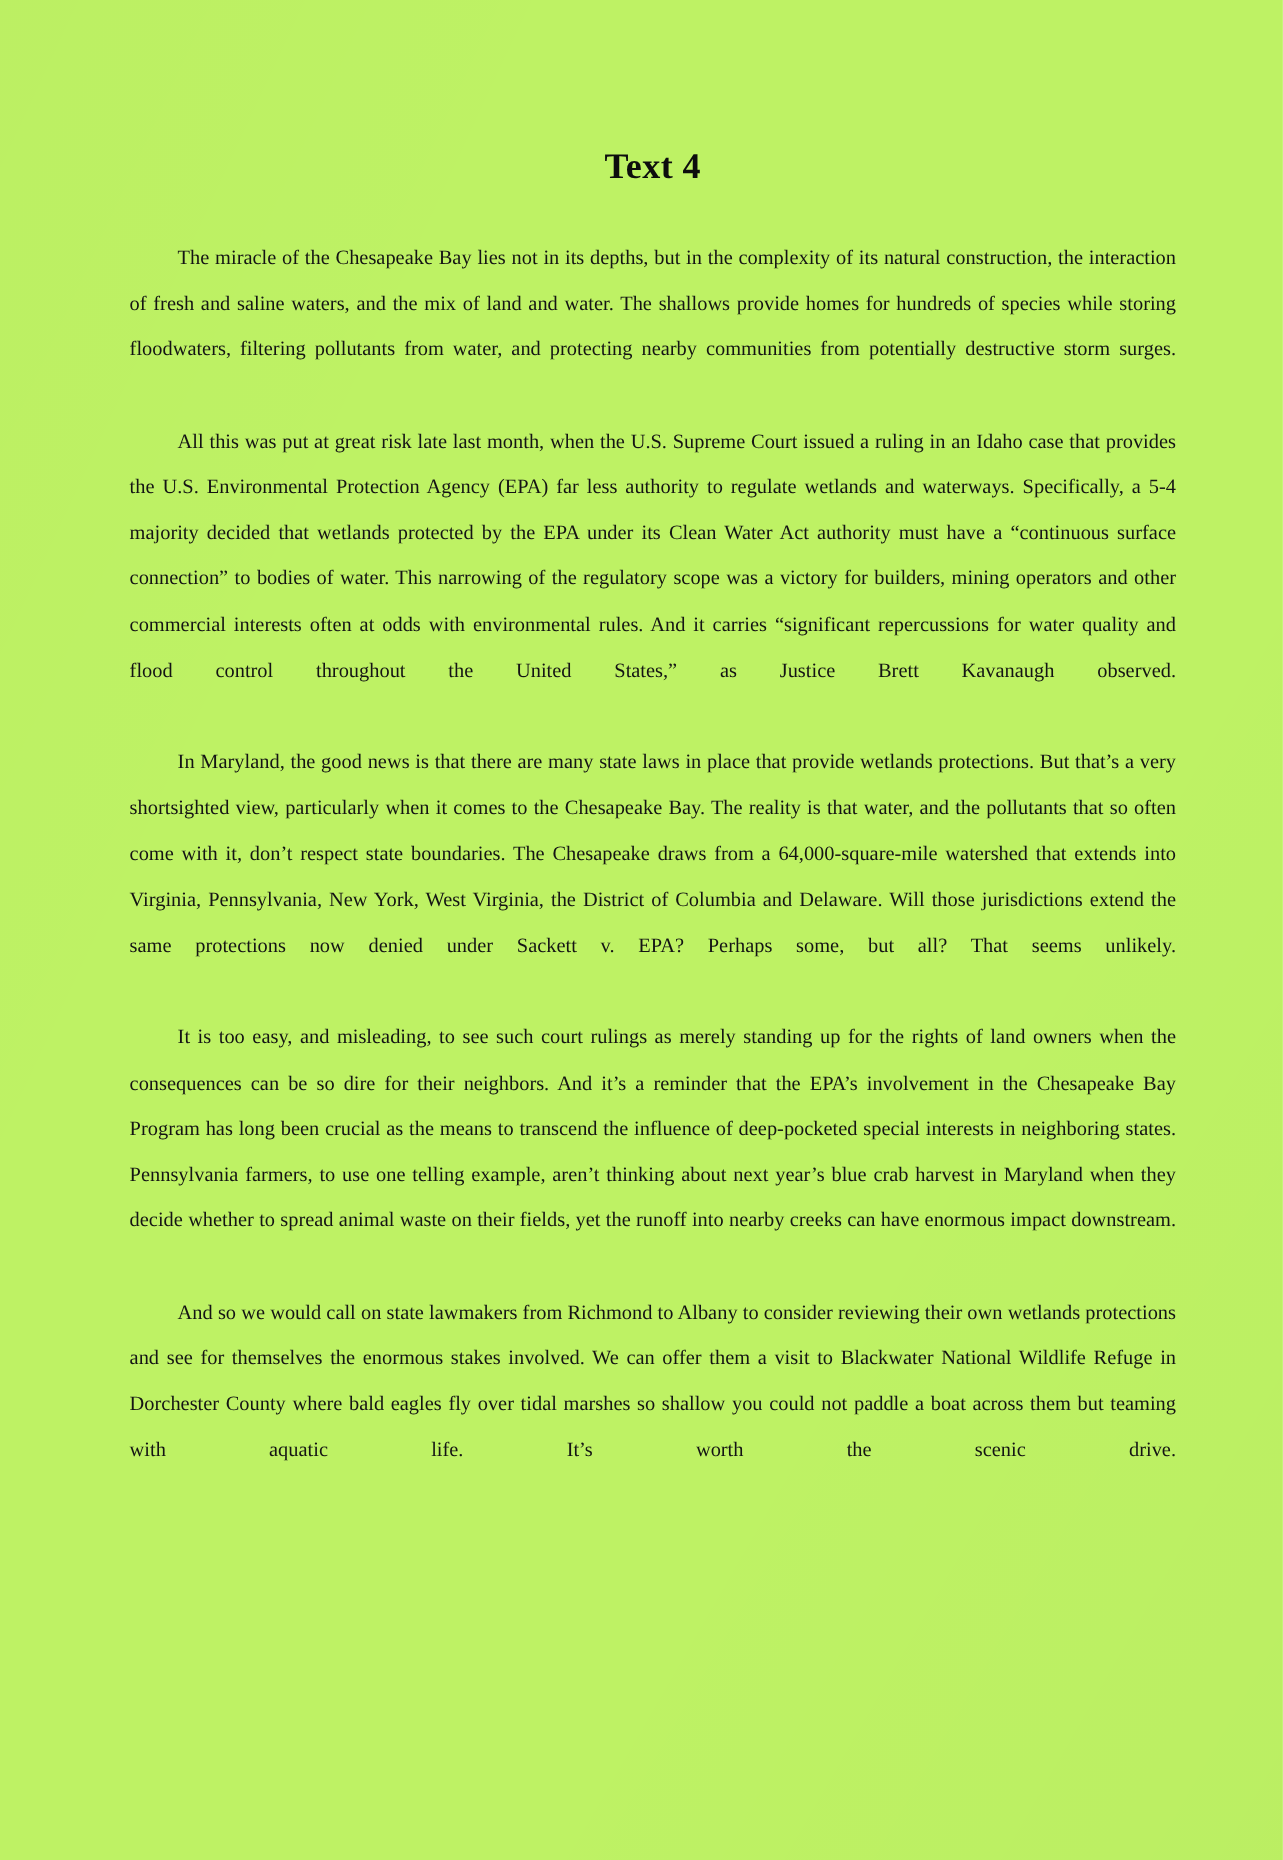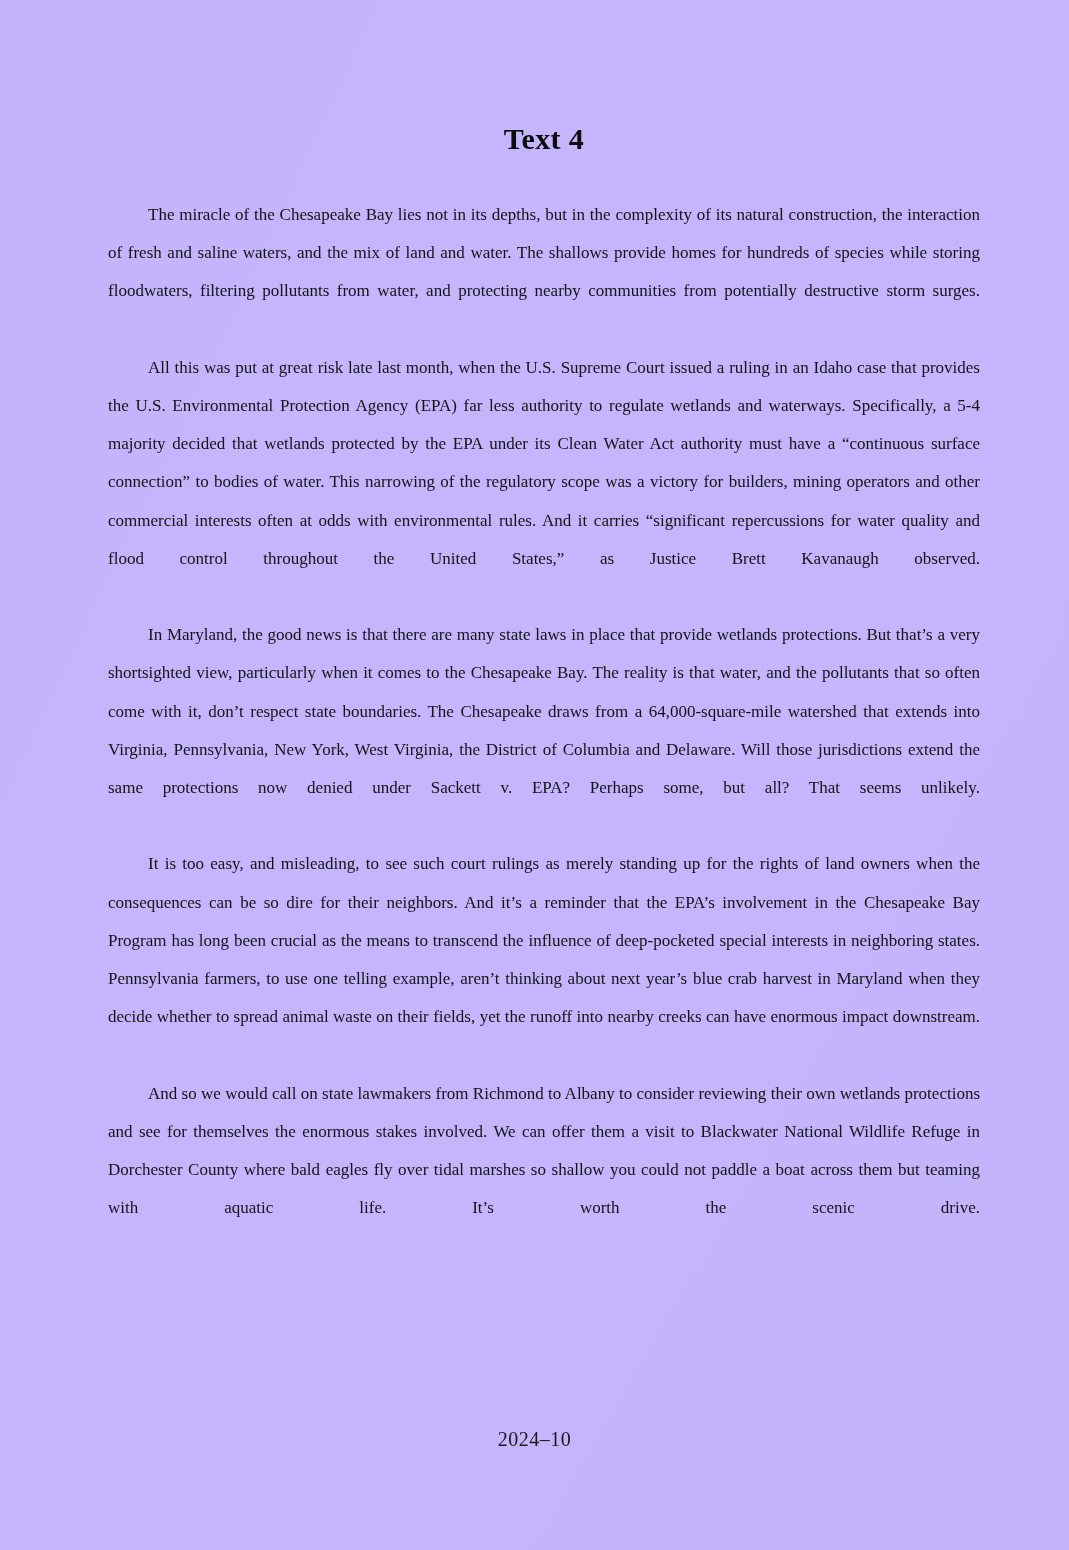--- a/index.html
+++ b/index.html
@@ -13,21 +13,21 @@
     background: #ffffff;
     font-family: "Liberation Serif", "DejaVu Serif", serif;
     color: #111111;
     overflow: hidden;
   }
 
   .page {
     position: relative;
     width: 1069px;
     height: 1550px;
-    background: #c4b5fd;
+    background: #bef264;
     box-sizing: border-box;
   }
 
   
   .page::before {
     content: "";
     position: absolute;
     inset: 0;
     background:
       linear-gradient(115deg, rgba(0,0,0,0.012) 0%, rgba(0,0,0,0) 30%),
@@ -100,14 +100,13 @@
     <div class="body-text">
       <p class="para">The miracle of the Chesapeake Bay lies not in its depths, but in the complexity of its natural construction, the interaction of fresh and saline waters, and the mix of land and water. The shallows provide homes for hundreds of species while storing floodwaters, filtering pollutants from water, and protecting nearby communities from potentially destructive storm surges.</p>
       <p class="para">All this was put at great risk late last month, when the U.S. Supreme Court issued a ruling in an Idaho case that provides the U.S. Environmental Protection Agency (EPA) far less authority to regulate wetlands and waterways. Specifically, a 5-4 majority decided that wetlands protected by the EPA under its Clean Water Act authority must have a “continuous surface connection” to bodies of water. This narrowing of the regulatory scope was a victory for builders, mining operators and other commercial interests often at odds with environmental rules. And it carries “significant repercussions for water quality and flood control throughout the United States,” as Justice Brett Kavanaugh observed.</p>
       <p class="para">In Maryland, the good news is that there are many state laws in place that provide wetlands protections. But that’s a very shortsighted view, particularly when it comes to the Chesapeake Bay. The reality is that water, and the pollutants that so often come with it, don’t respect state boundaries. The Chesapeake draws from a 64,000-square-mile watershed that extends into Virginia, Pennsylvania, New York, West Virginia, the District of Columbia and Delaware. Will those jurisdictions extend the same protections now denied under Sackett v. EPA? Perhaps some, but all? That seems unlikely.</p>
       <p class="para">It is too easy, and misleading, to see such court rulings as merely standing up for the rights of land owners when the consequences can be so dire for their neighbors. And it’s a reminder that the EPA’s involvement in the Chesapeake Bay Program has long been crucial as the means to transcend the influence of deep-pocketed special interests in neighboring states. Pennsylvania farmers, to use one telling example, aren’t thinking about next year’s blue crab harvest in Maryland when they decide whether to spread animal waste on their fields, yet the runoff into nearby creeks can have enormous impact downstream.</p>
       <p class="para">And so we would call on state lawmakers from Richmond to Albany to consider reviewing their own wetlands protections and see for themselves the enormous stakes involved. We can offer them a visit to Blackwater National Wildlife Refuge in Dorchester County where bald eagles fly over tidal marshes so shallow you could not paddle a boat across them but teaming with aquatic life. It’s worth the scenic drive.</p>
     </div>
 
   </div>
 
-  <div class="footer">2024–10</div>
 </div>
 
 </body></html>

